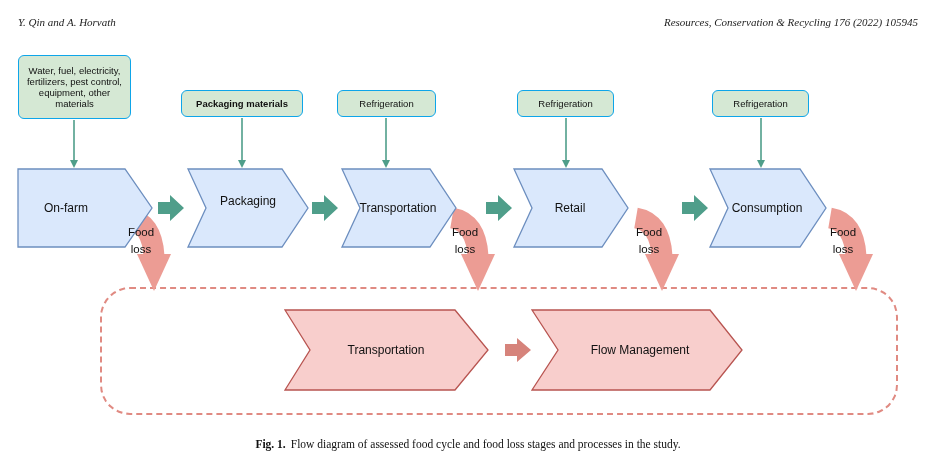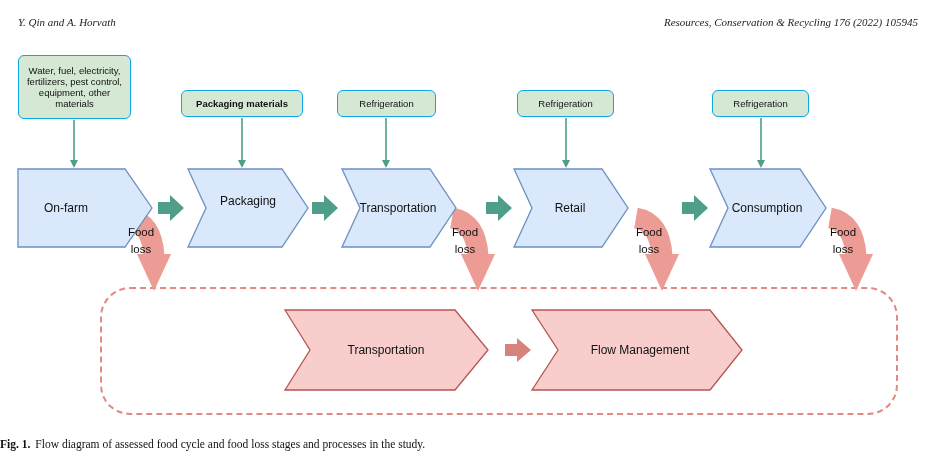--- a/index.html
+++ b/index.html
@@ -11,21 +11,21 @@
   .input-box{position:absolute;background:#d5e8d4;border:1px solid #0ea5e9;border-radius:6px;
              display:flex;align-items:center;justify-content:center;text-align:center;
              font-size:9.5px;line-height:1.18;color:#111;padding:2px 5px;box-sizing:border-box;z-index:3;}
   .stage-label{position:absolute;display:flex;align-items:center;justify-content:center;
                font-size:12px;color:#111;z-index:3;}
   .loss-label{position:absolute;width:38px;text-align:center;font-size:11.5px;line-height:17px;
               color:#111;z-index:3;}
   .dashed-box{position:absolute;left:100px;top:287px;width:798px;height:128px;box-sizing:border-box;
               border:2px dashed #e08a82;border-radius:30px;z-index:1;background:transparent;}
   svg.overlay{position:absolute;left:0;top:0;z-index:2;pointer-events:none;}
-  .caption{position:absolute;left:0;top:438px;width:936px;
+  .caption{position:absolute;left:0;top:438px;width:936px;text-align:center;
            font-family:"Liberation Serif",serif;font-size:11.5px;color:#111;z-index:3;}
   .caption .fig{font-weight:bold;margin-right:5px;}
 </style>
 </head>
 <body>
 
 <div id="page">
 
   <div class="hdr left">Y. Qin and A. Horvath</div>
   <div class="hdr right">Resources, Conservation &amp; Recycling 176 (2022) 105945</div>

